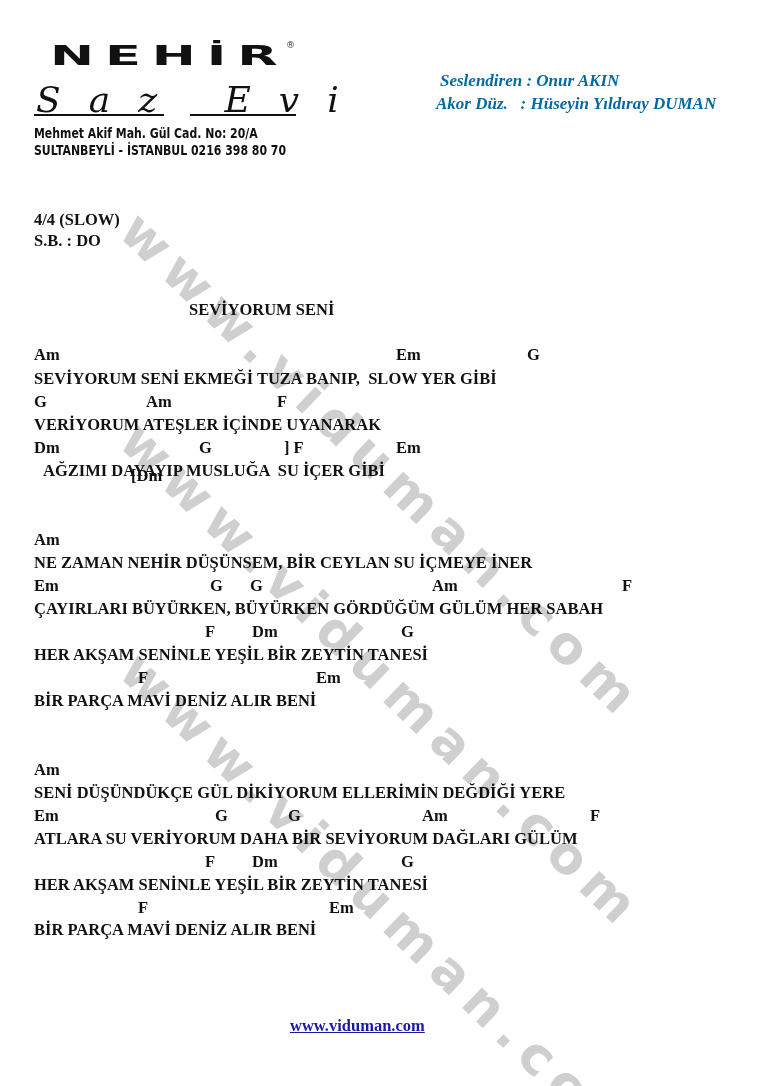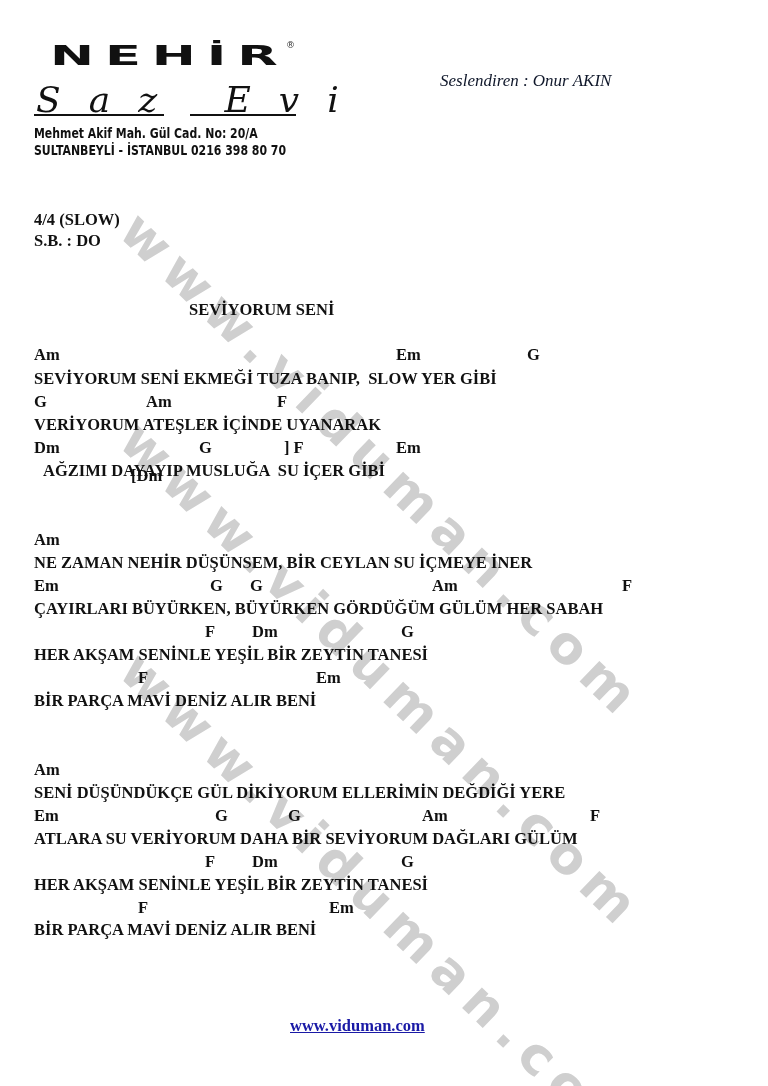--- a/index.html
+++ b/index.html
@@ -17,21 +17,21 @@
   .logo-reg { left: 286px; top: 40px; font-family: "DejaVu Sans", sans-serif; font-size: 9px; color: #333; }
   .logo-saz {
     left: 36px; top: 82px; font-family: "DejaVu Serif", serif; font-style: italic;
     font-size: 36px; letter-spacing: 28px; color: #111; line-height: 1;
   }
   .logo-underline { position: absolute; height: 2px; background: #111; top: 114px; }
   .addr {
     font-family: "DejaVu Sans", sans-serif; font-weight: bold; font-size: 14px;
     transform: scaleX(0.78); transform-origin: left top; letter-spacing: 0px; line-height: 1;
   }
-  .credit { font-style: italic; font-size: 17px; line-height: 1; color: #0f172a; }
+  .credit { font-style: italic; font-size: 17px; line-height: 1; color: #0369a1; font-weight: bold; }
   .bold { font-weight: bold; font-size: 16.5px; line-height: 1; }
   .watermark {
     position: absolute; font-family: "DejaVu Sans", sans-serif; font-weight: bold;
     font-size: 52px; color: #cfcfcf; transform-origin: left top; transform: rotate(44deg);
     white-space: nowrap; letter-spacing: 10px; z-index: 0;
   }
   .content { position: absolute; inset: 0; z-index: 1; }
   .link { color: #1a1aa6; text-decoration: underline; font-weight: bold; font-size: 16.5px; }
 </style>
 </head>
@@ -47,20 +47,21 @@
     <div class="abs logo-nehir">NEHİR</div>
     <div class="abs logo-reg">®</div>
     <div class="abs logo-saz">Saz Evi</div>
     <div class="logo-underline" style="left:34px; width:130px;"></div>
     <div class="logo-underline" style="left:190px; width:106px;"></div>
     <div class="abs addr" style="left:34px; top:126px;">Mehmet Akif Mah. Gül Cad. No: 20/A</div>
     <div class="abs addr" style="left:34px; top:143px;">SULTANBEYLİ - İSTANBUL 0216 398 80 70</div>
   </div>
 
   <div class="abs credit" style="left:440px; top:72px;">Seslendiren : Onur AKIN</div>
+  <div class="abs credit" style="left:436px; top:95px;">Akor Düz.   : Hüseyin Yıldıray DUMAN</div>
 
   <div class="abs bold" style="left:34px; top:212px;">4/4 (SLOW)</div>
   <div class="abs bold" style="left:34px; top:233px;font-family:Liberation Serif, serif;">S.B. : DO</div>
 
   <div class="abs bold" style="left:173px; top:302px;margin-left:16px;">SEVİYORUM SENİ</div>
 
   <div>
     <div class="abs bold" style="left:34px; top:347px;">Am</div>
     <div class="abs bold" style="left:396px; top:347px;">Em</div>
     <div class="abs bold" style="left:527px; top:347px;">G</div>

